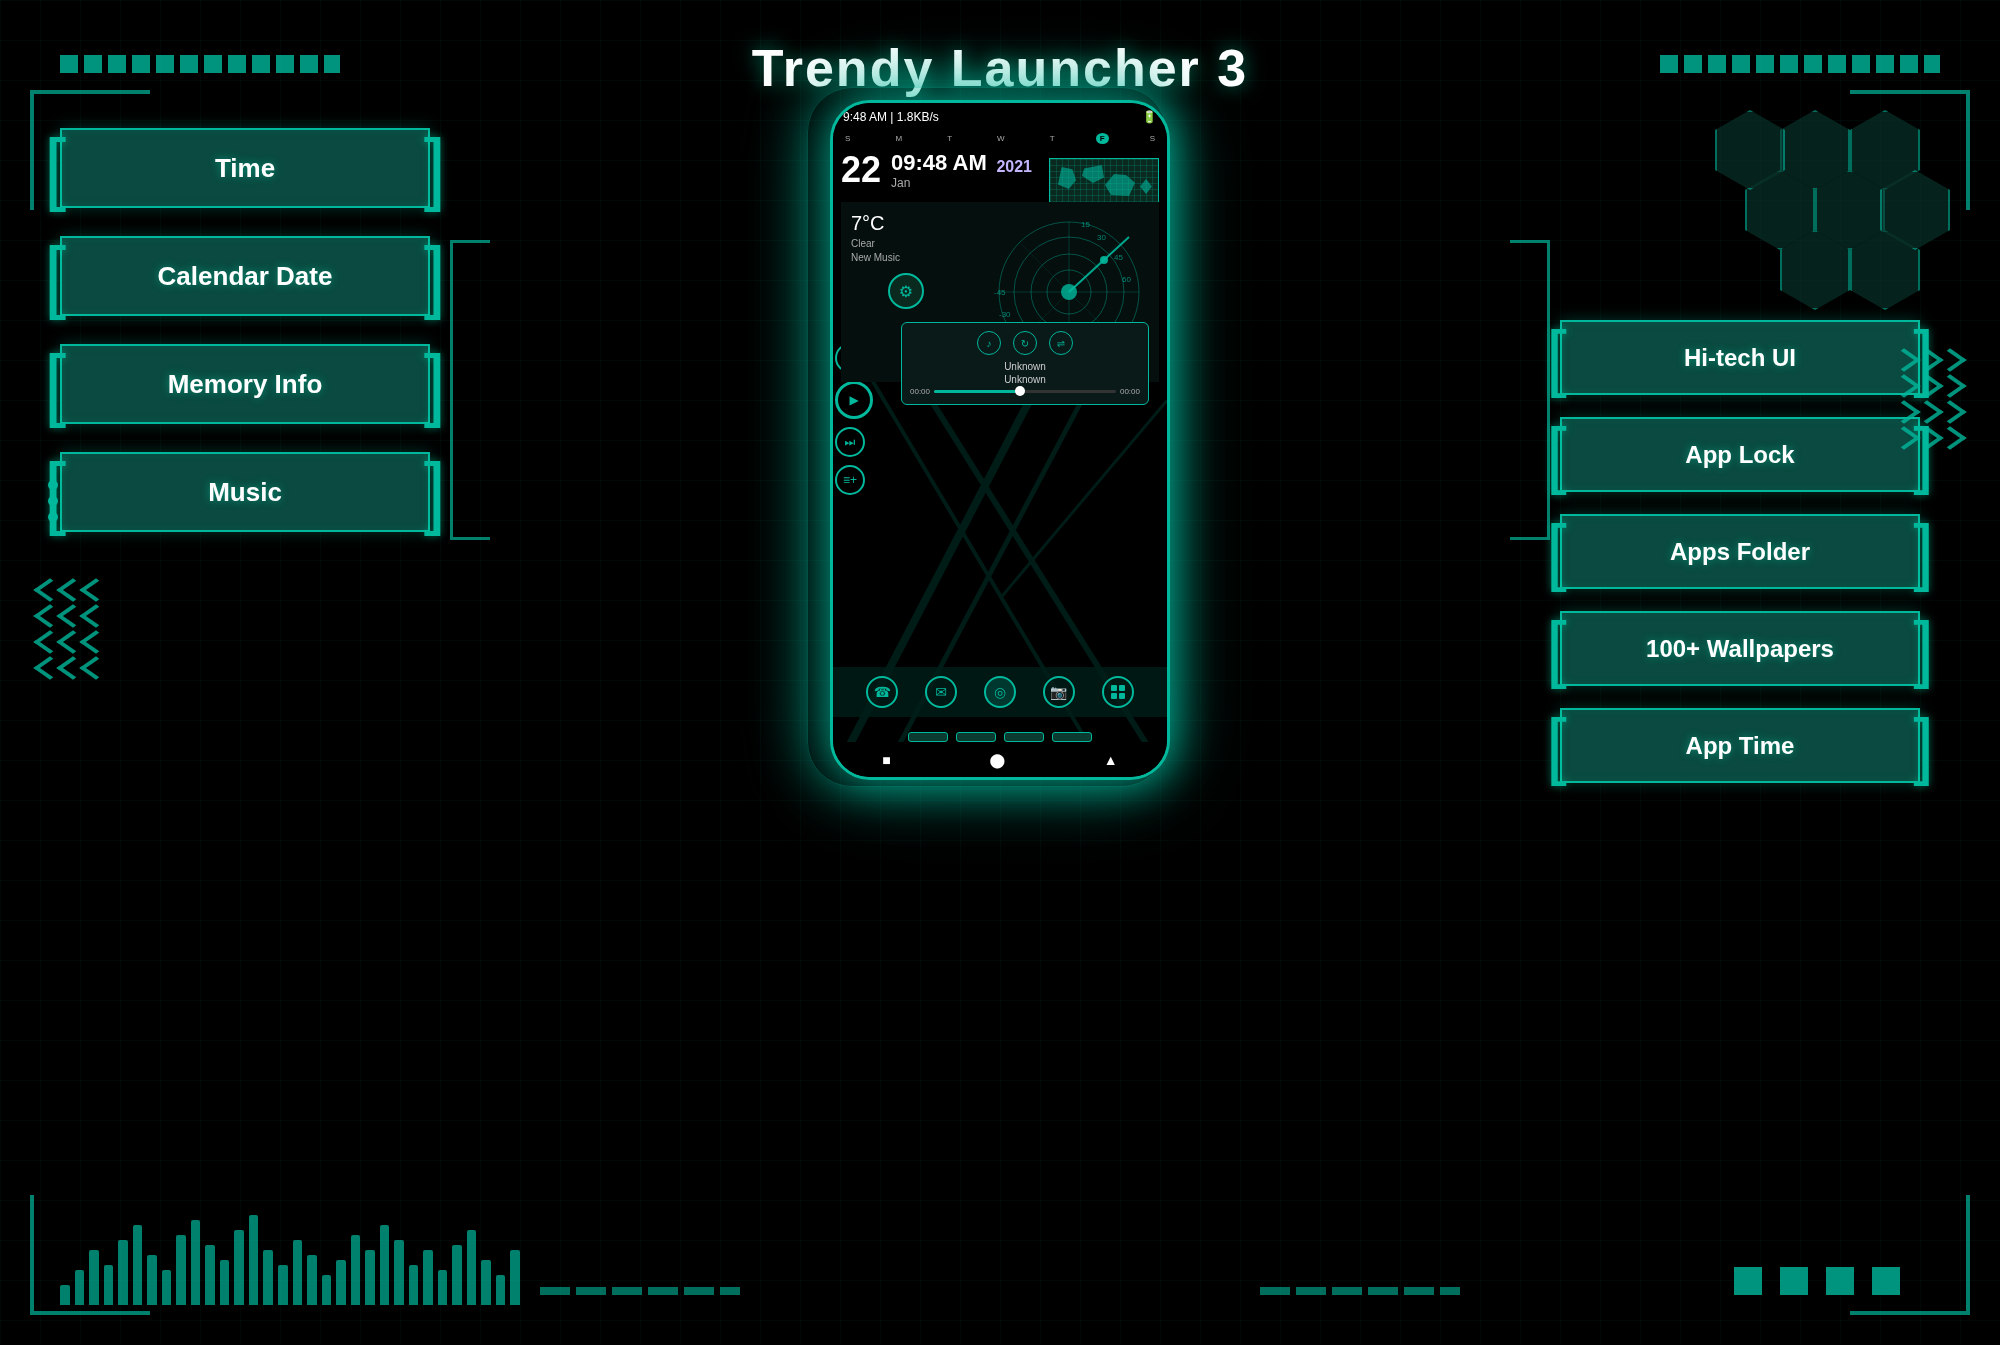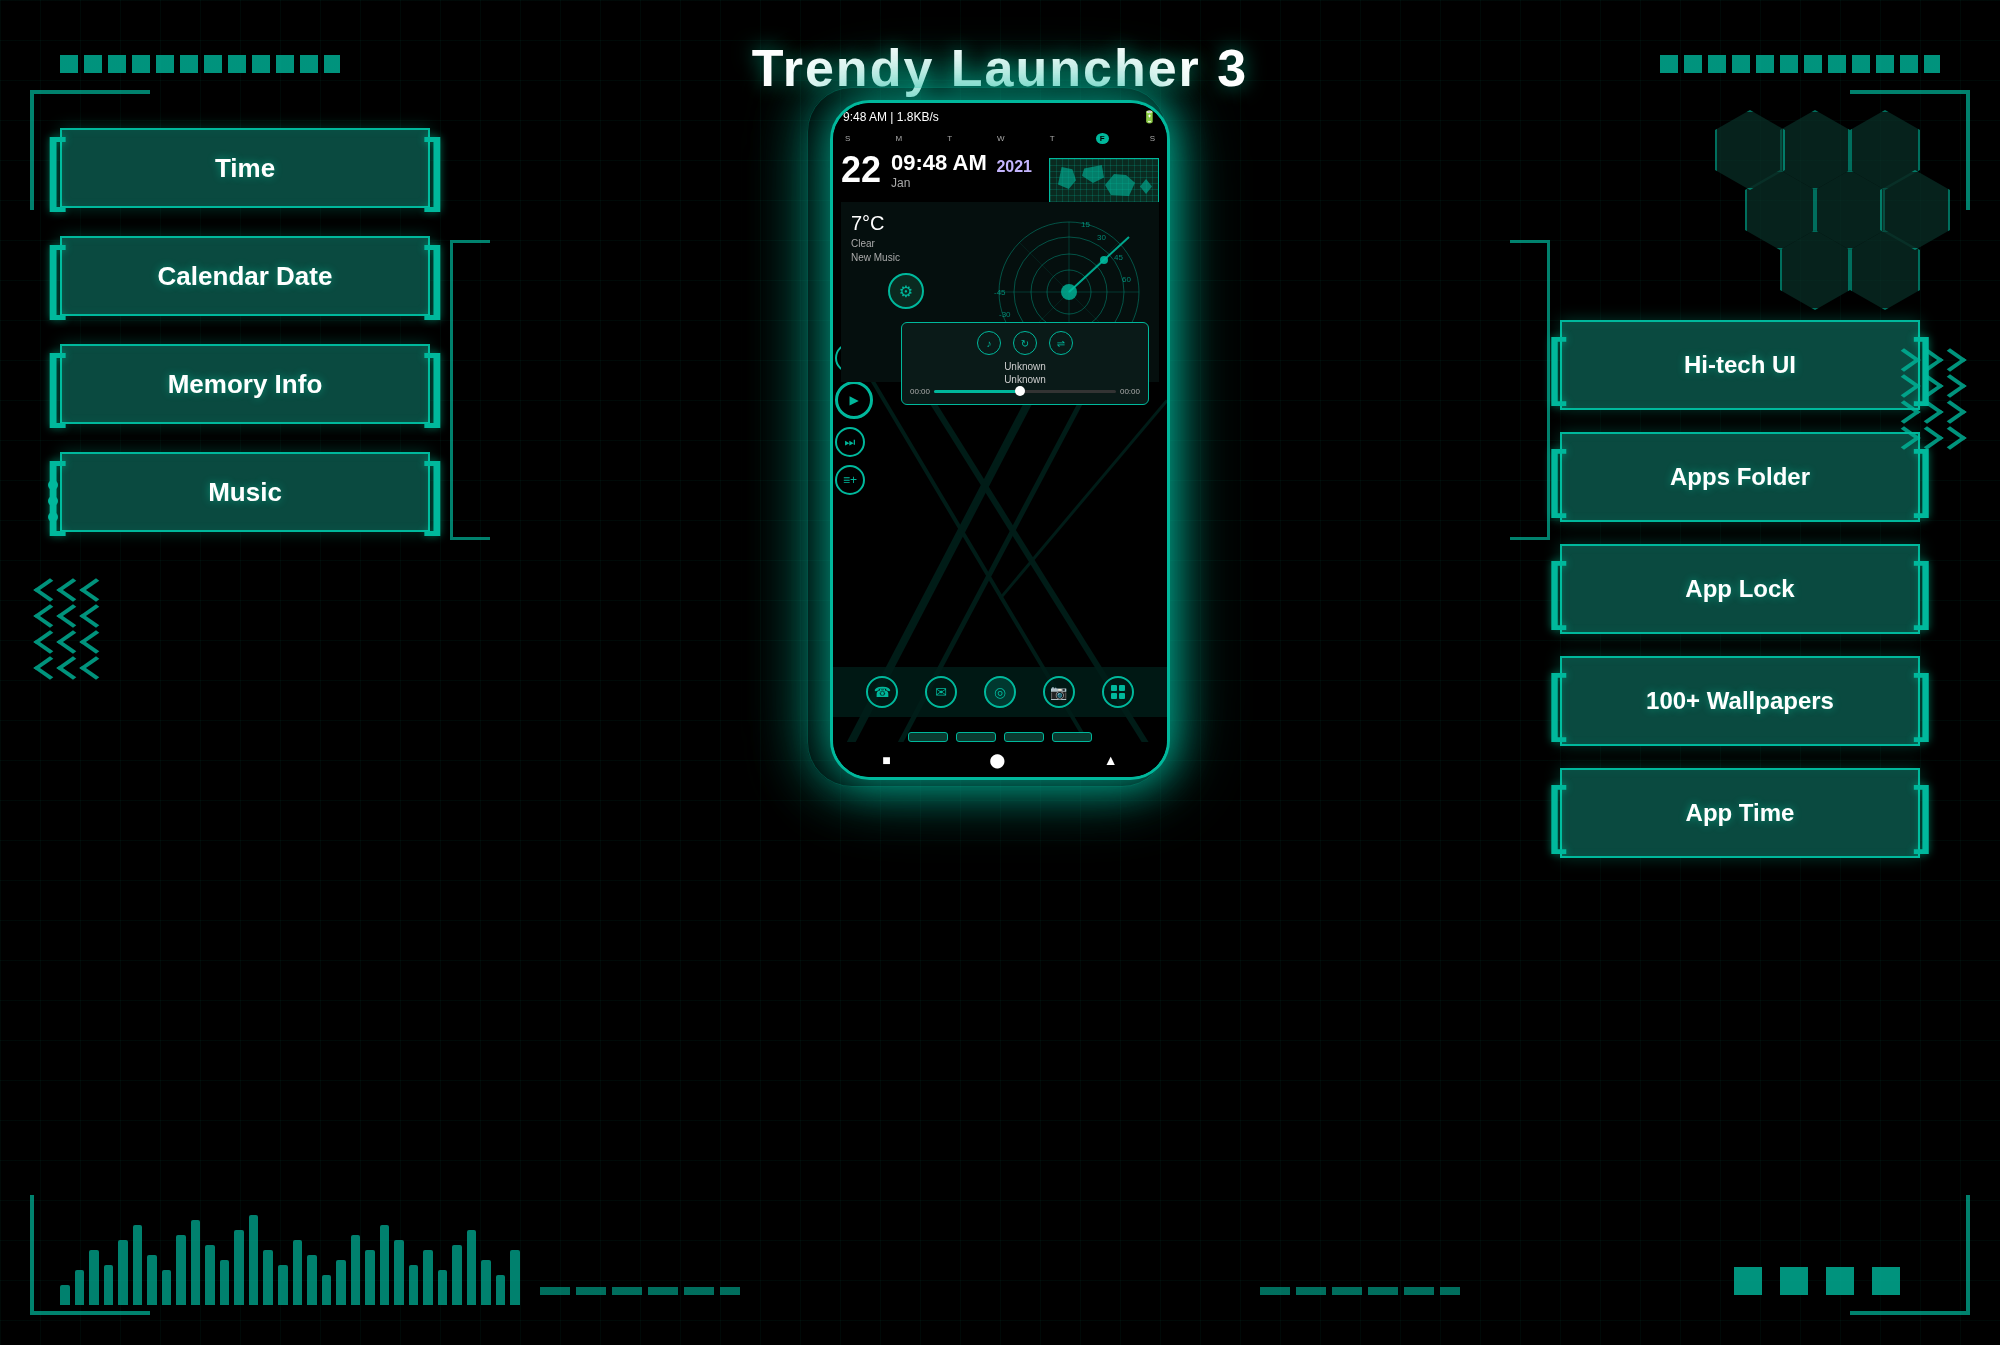--- a/index.html
+++ b/index.html
@@ -185,21 +185,21 @@
       right: 60px;
       top: 320px;
       width: 380px;
     }
 
     .right-btn {
       display: flex;
       align-items: center;
       justify-content: center;
       width: 360px;
-      height: 90px;
+      height: 75px;
       background: #0a4a40;
       border: 2px solid #00b89c;
       color: #fff;
       font-size: 24px;
       font-weight: bold;
       margin-bottom: 22px;
       position: relative;
       cursor: pointer;
       text-shadow: 0 0 8px rgba(0,255,200,0.4);
       box-shadow: 0 0 15px rgba(0,180,140,0.3), inset 0 0 10px rgba(0,180,140,0.1);
@@ -740,22 +740,22 @@
     <div class="eq-bar" style="height: 35px;"></div>
     <div class="eq-bar" style="height: 60px;"></div>
     <div class="eq-bar" style="height: 75px;"></div>
     <div class="eq-bar" style="height: 45px;"></div>
     <div class="eq-bar" style="height: 30px;"></div>
     <div class="eq-bar" style="height: 55px;"></div>
   </div>
 
 <div class="right-panel" id="right-panel">
 <div class="right-btn">Hi-tech UI</div>
+    <div class="right-btn">App Lock</div>
     <div class="right-btn">Apps Folder</div>
-    <div class="right-btn">App Lock</div>
     <div class="right-btn">100+ Wallpapers</div>
     <div class="right-btn">App Time</div>
   </div>
 
 <div class="right-chevrons">
   <div class="chevron-row" style="justify-content:flex-end">
       <div class="chev-right"></div>
       <div class="chev-right"></div>
       <div class="chev-right"></div>
     </div>

